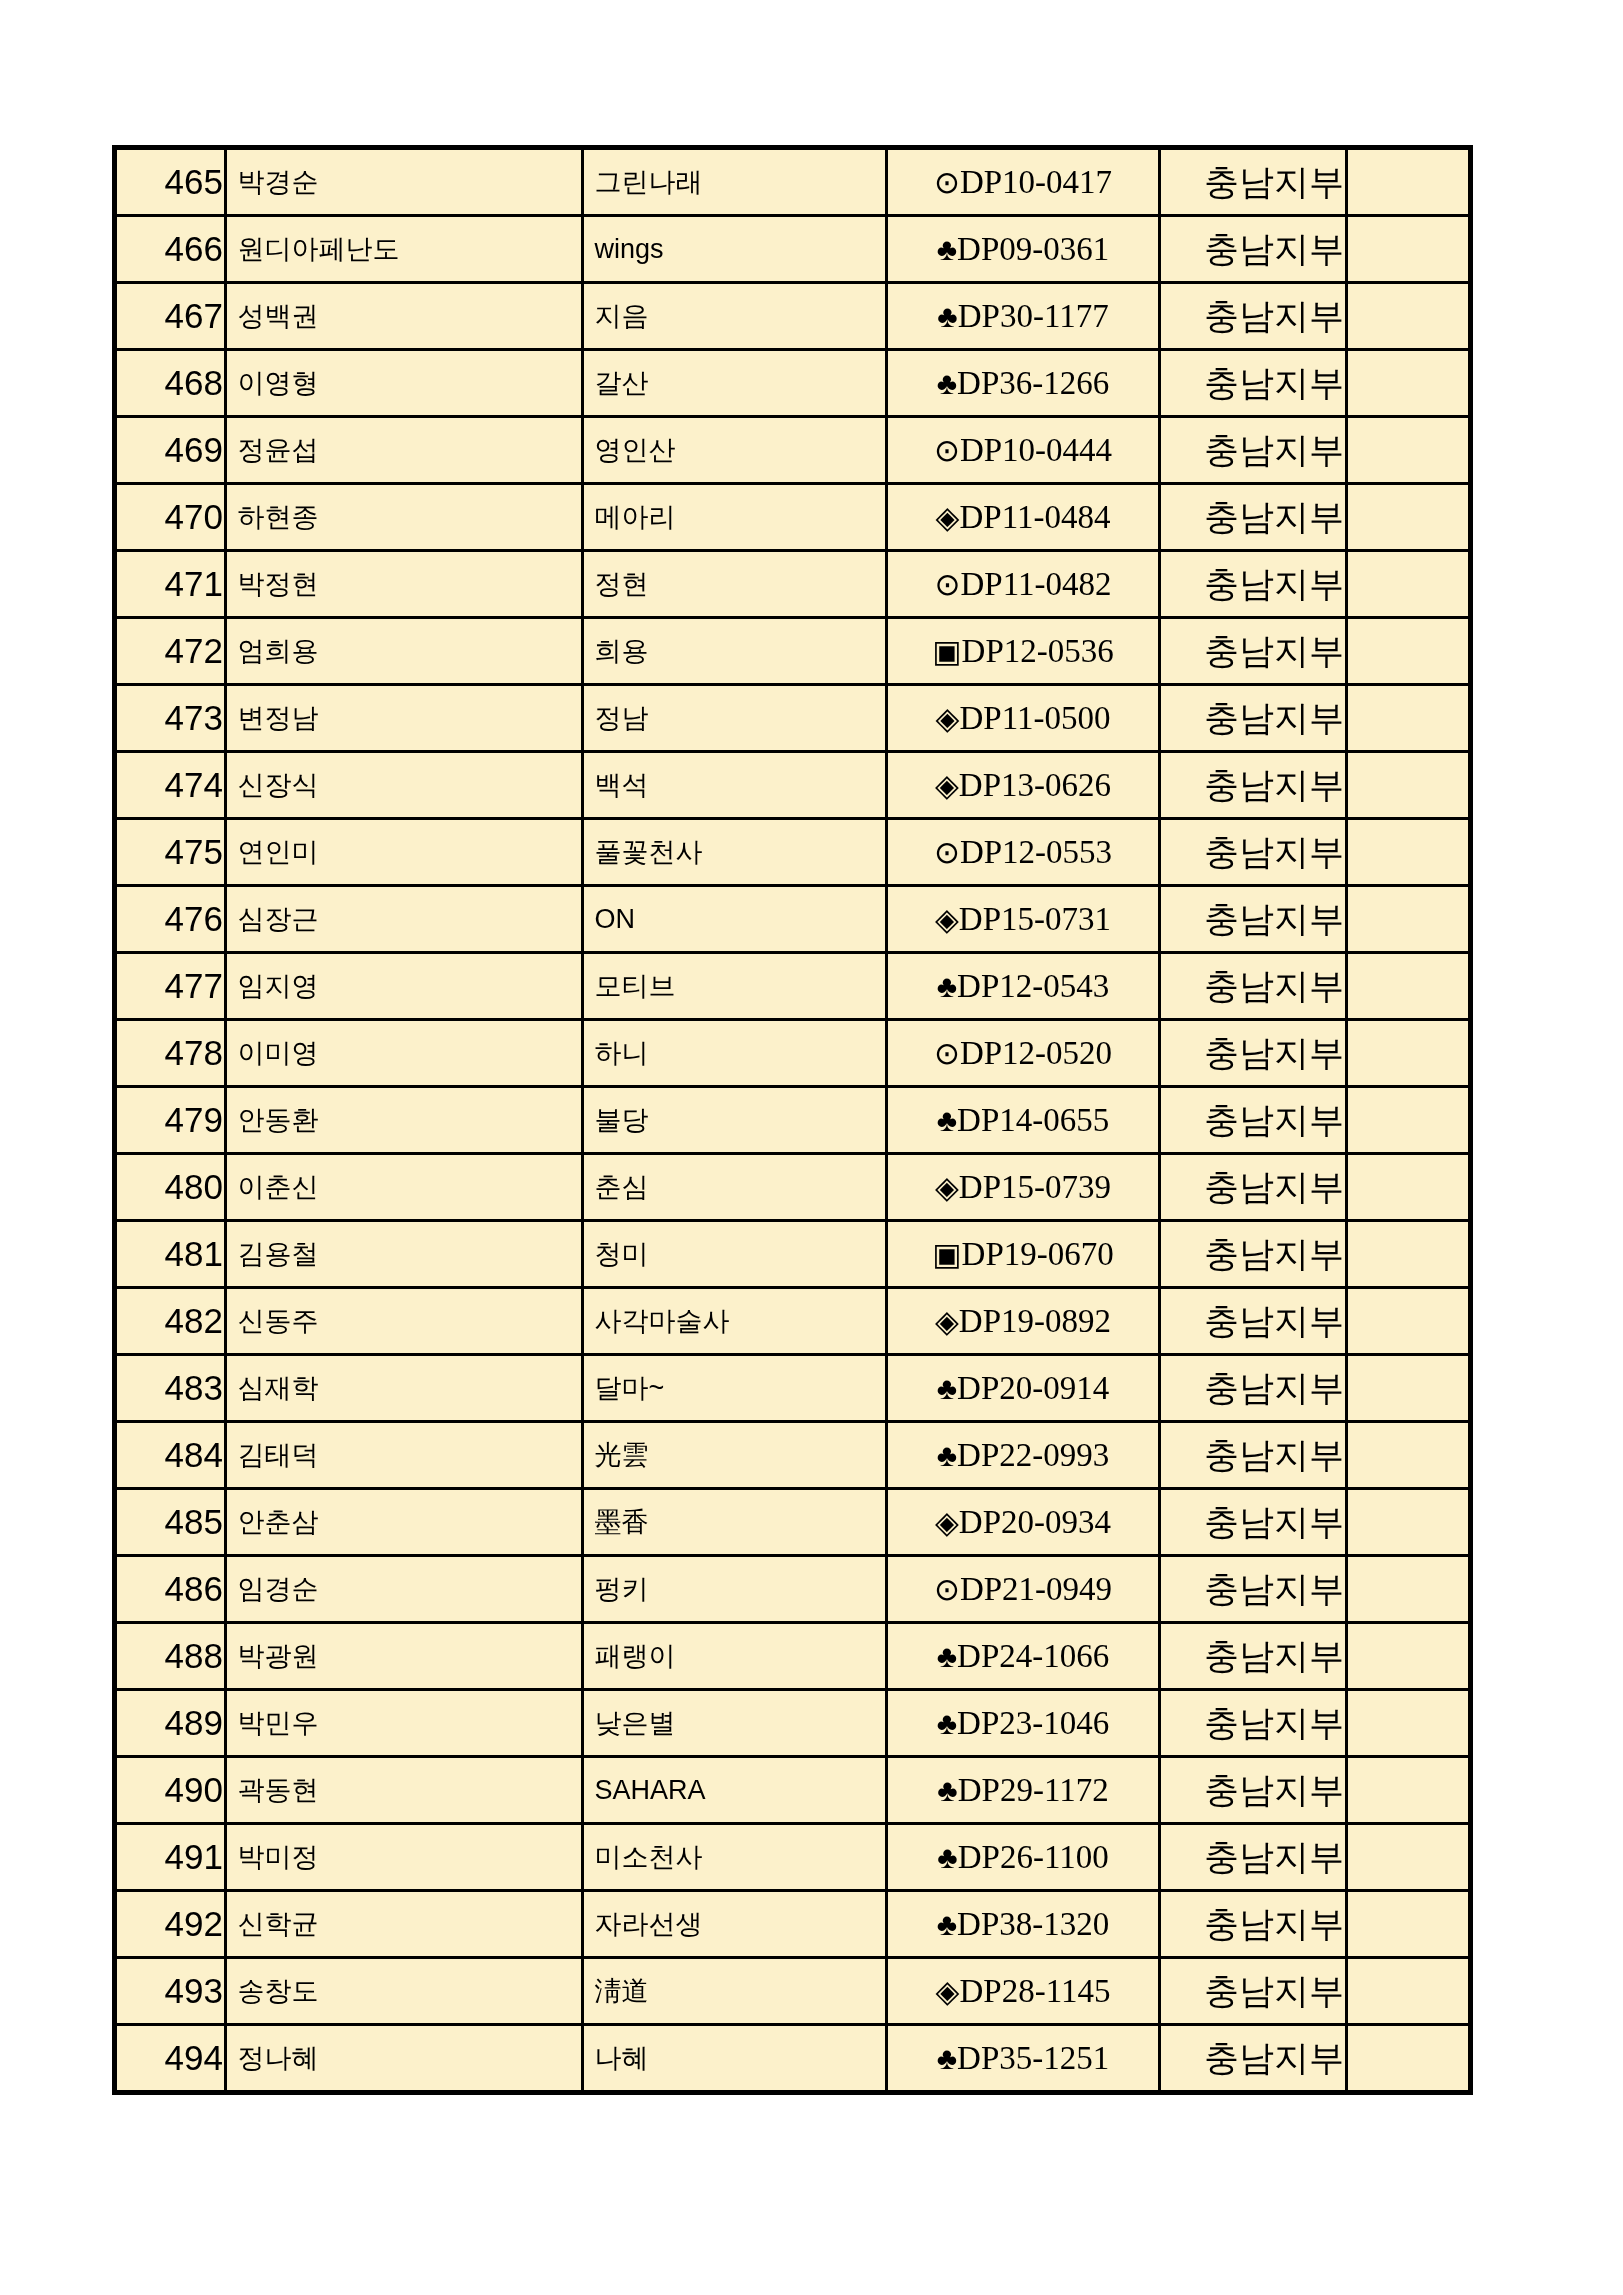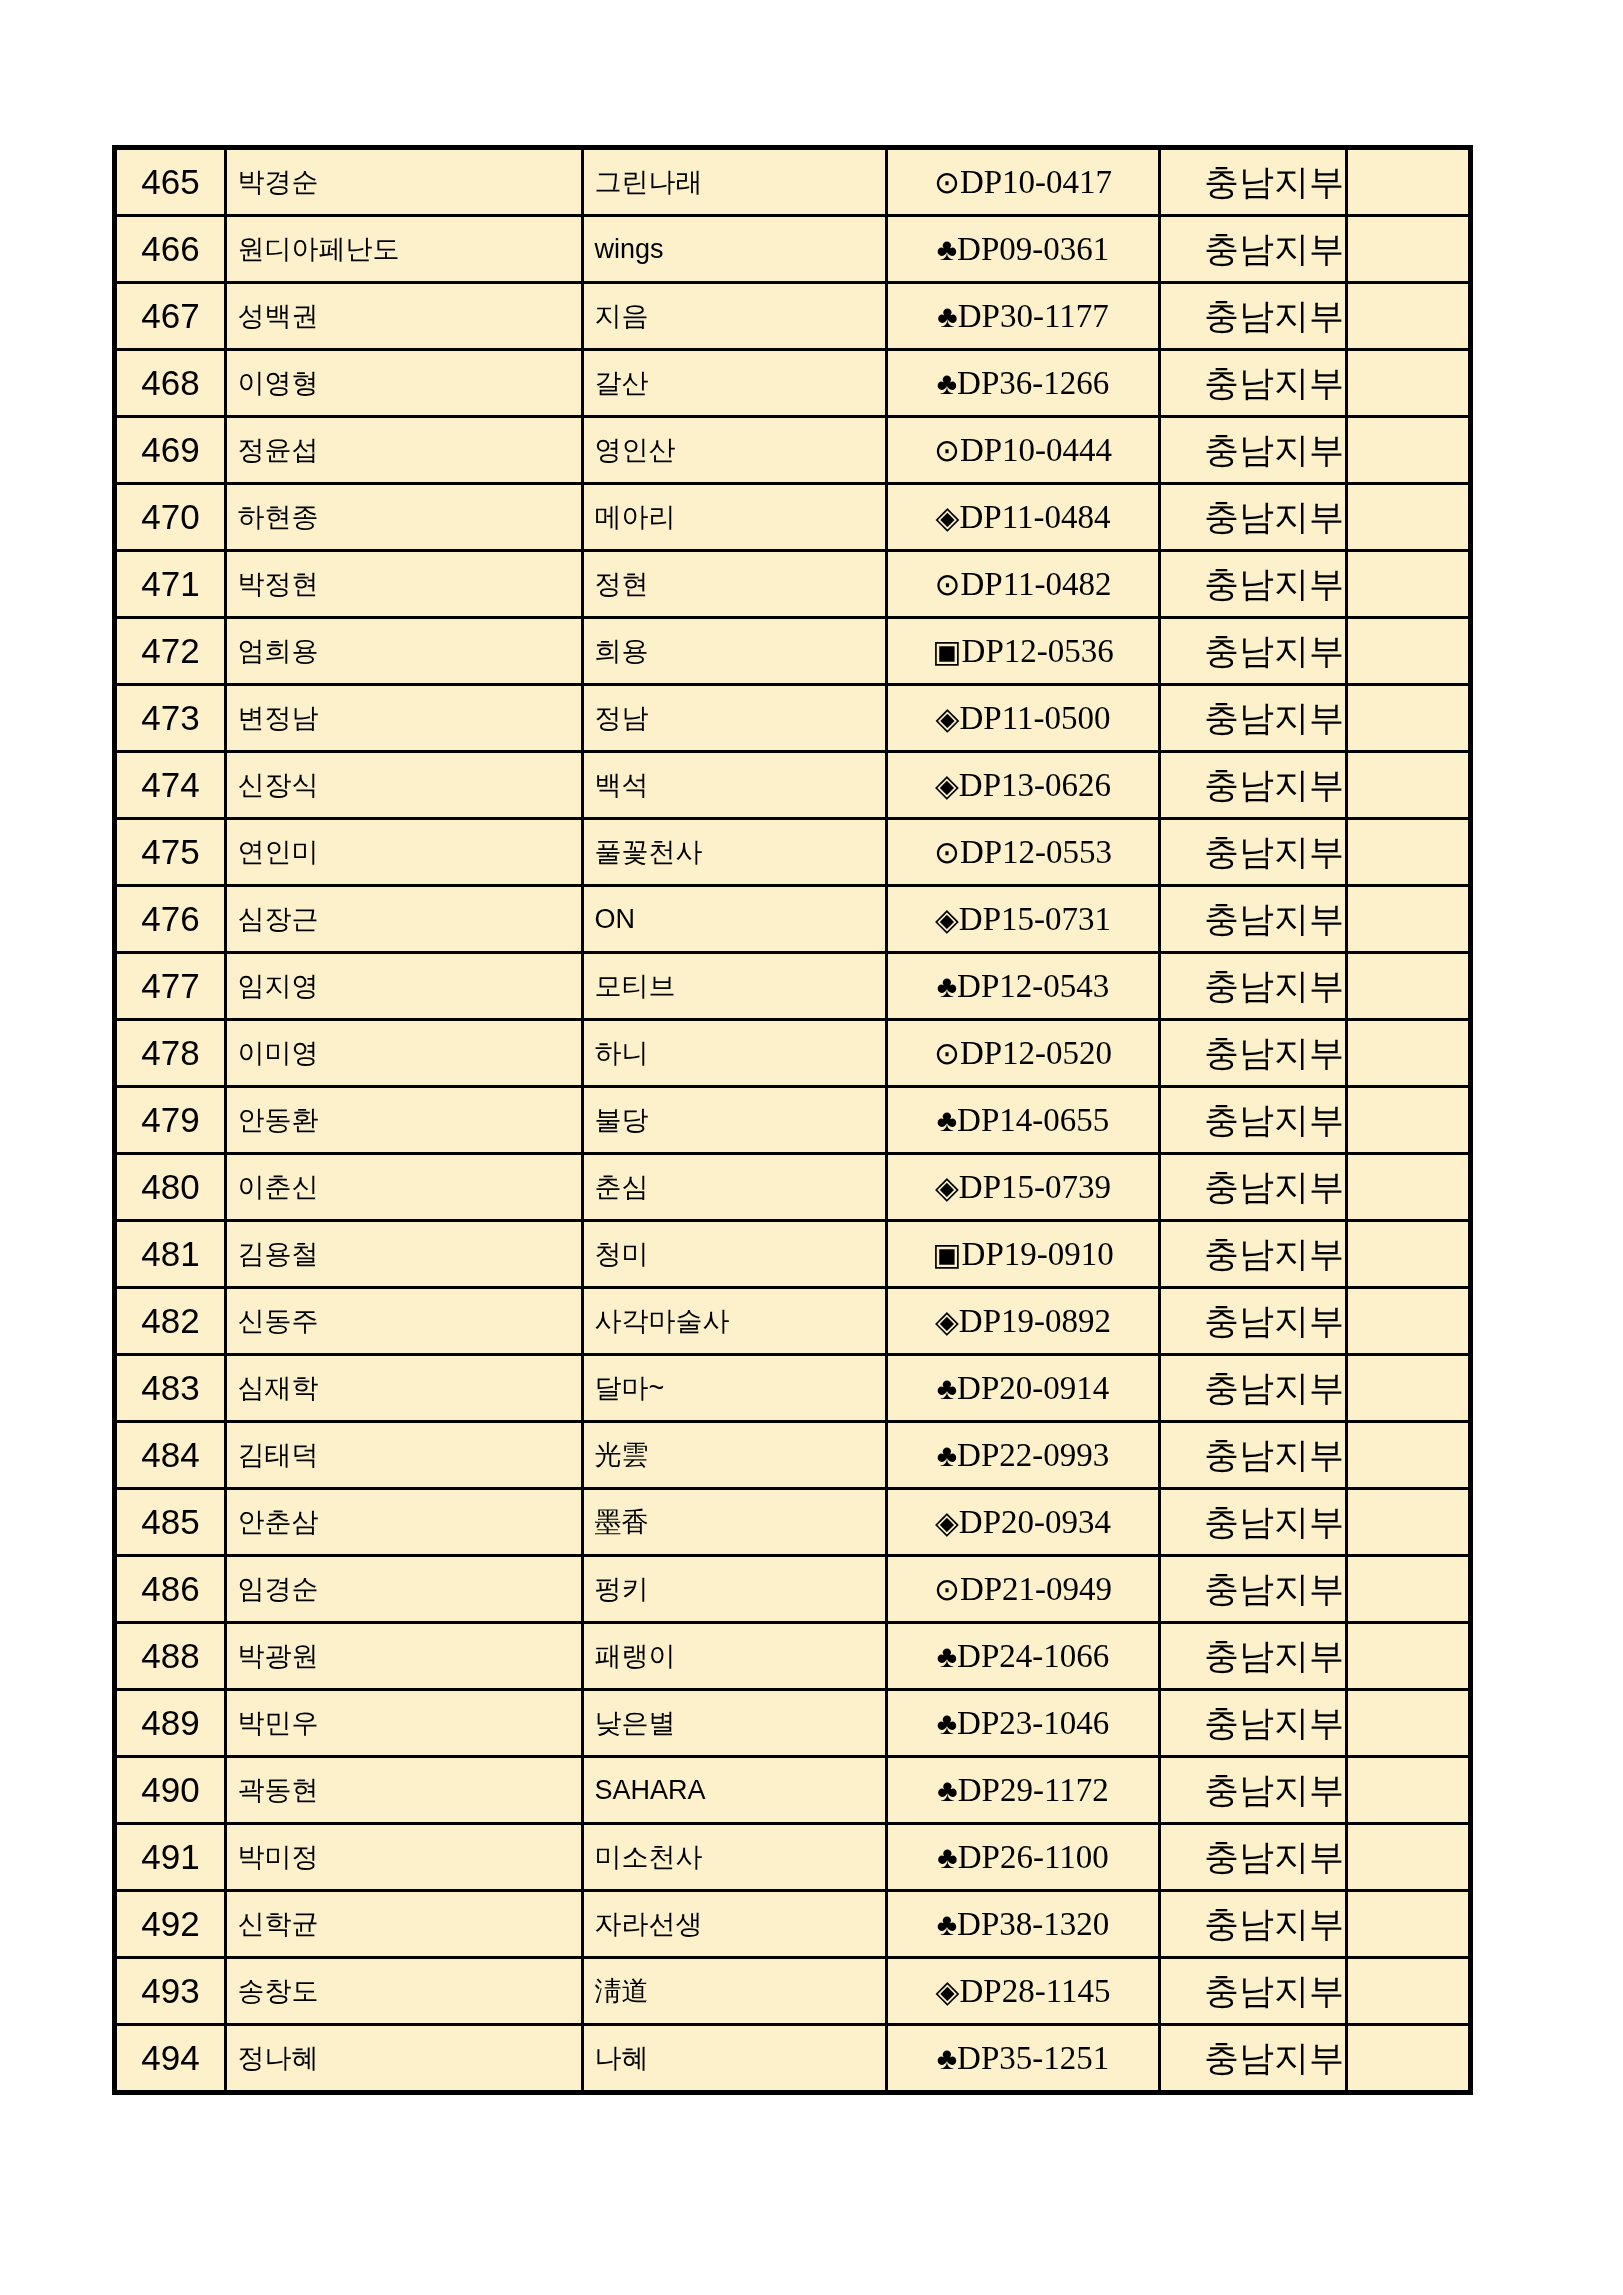--- a/index.html
+++ b/index.html
@@ -25,21 +25,21 @@
   }
   table.member td {
     border: 3.9px solid #000000;
     background: #FCF1CB;
     height: 62px;
     overflow: hidden;
     white-space: nowrap;
     vertical-align: middle;
   }
   td.c-no {
-    text-align: center;
+    text-align: right;
     font-size: 35px;
   }
   td.c-name, td.c-nick {
     padding-left: 10.5px;
     font-size: 27px;
   }
   td.c-code {
     text-align: center;
     font-size: 33px;
     font-family: Liberation Serif, serif;
@@ -210,21 +210,21 @@
     <td class="c-nick">춘심</td>
     <td class="c-code"><span class="symbol">◈</span><span>DP15-0739</span></td>
     <td class="c-branch">충남지부</td>
     <td class="c-blank"></td>
   </tr>
 
   <tr>
     <td class="c-no">481</td>
     <td class="c-name">김용철</td>
     <td class="c-nick">청미</td>
-    <td class="c-code"><span class="symbol">▣</span><span>DP19-0910</span></td>
+    <td class="c-code"><span class="symbol">▣</span><span>DP19-0670</span></td>
     <td class="c-branch">충남지부</td>
     <td class="c-blank"></td>
   </tr>
 
   <tr>
     <td class="c-no">482</td>
     <td class="c-name">신동주</td>
     <td class="c-nick">사각마술사</td>
     <td class="c-code"><span class="symbol">◈</span><span>DP19-0892</span></td>
     <td class="c-branch">충남지부</td>

